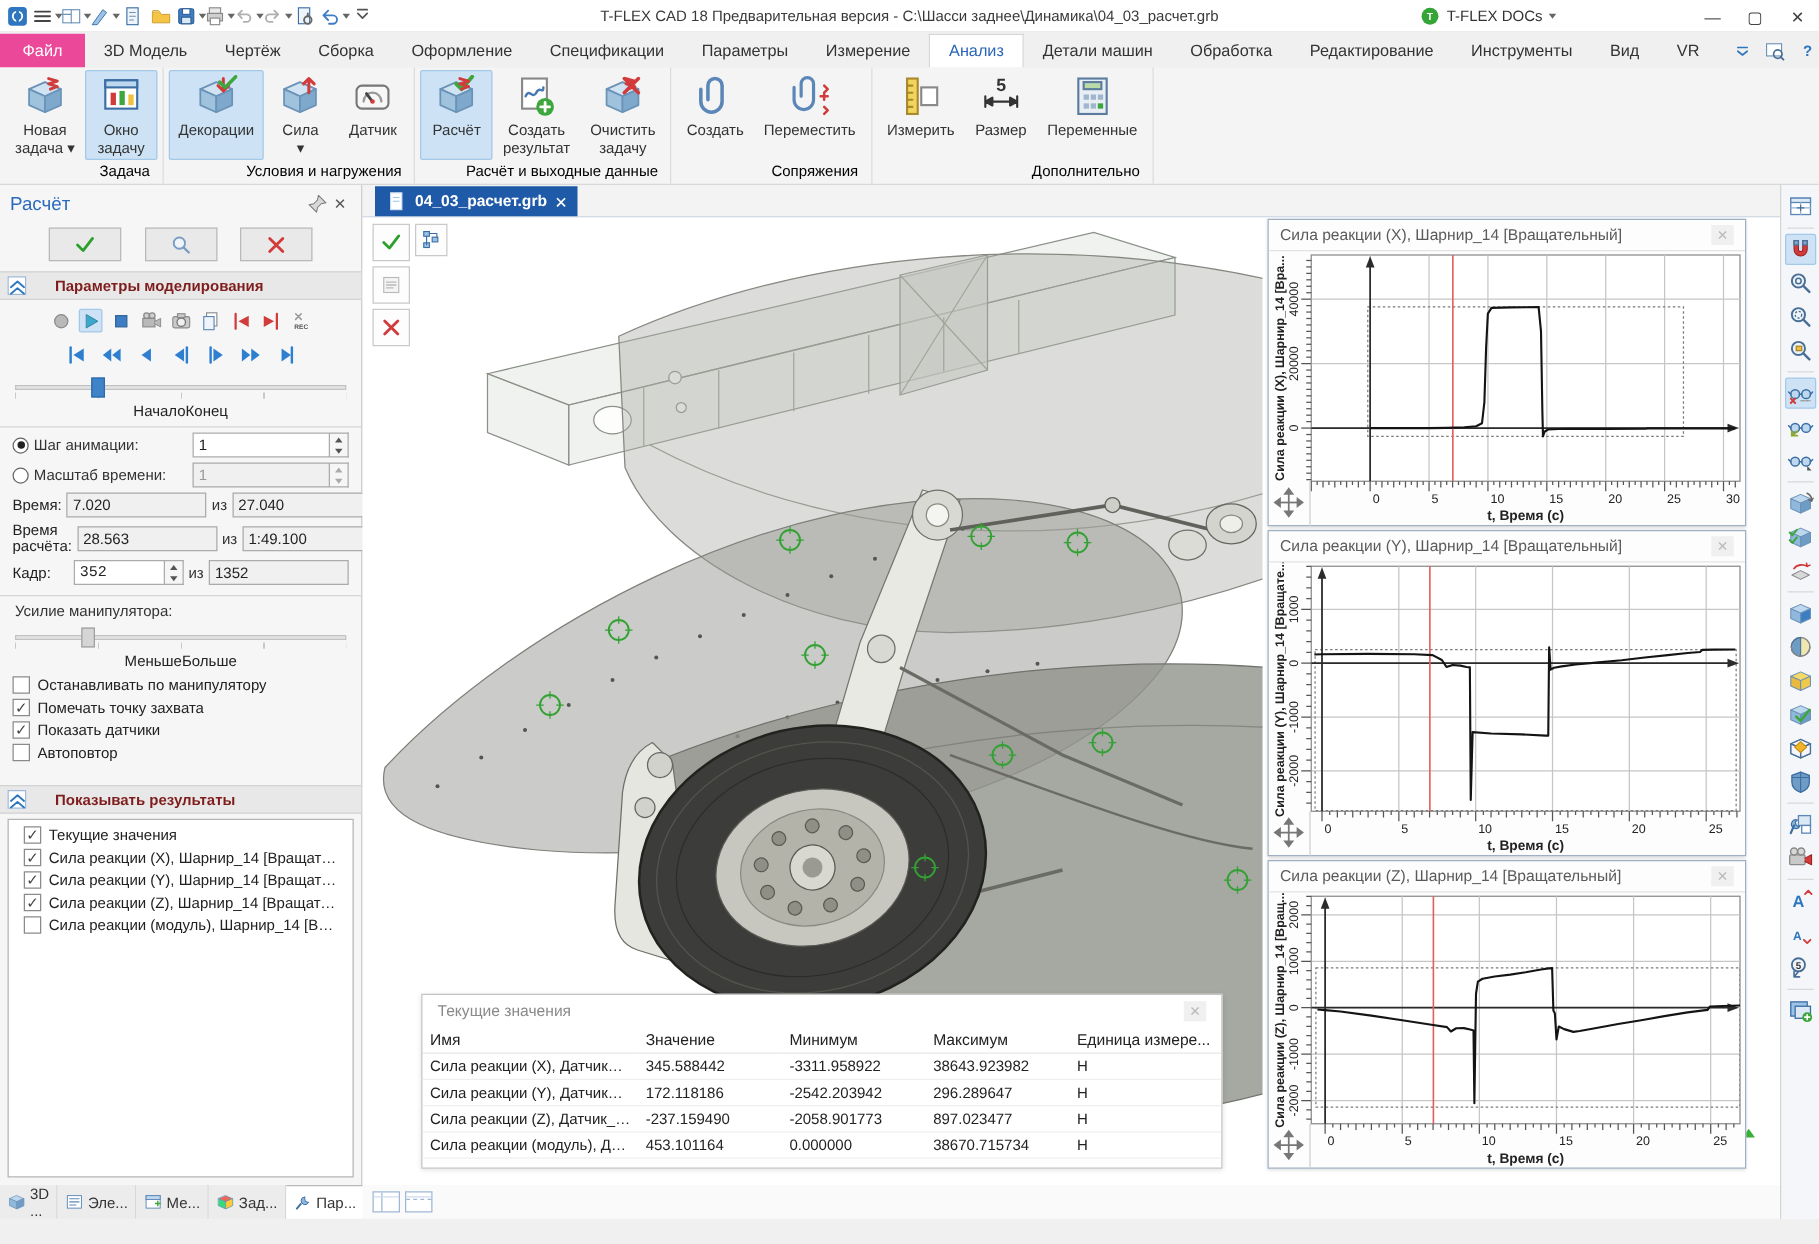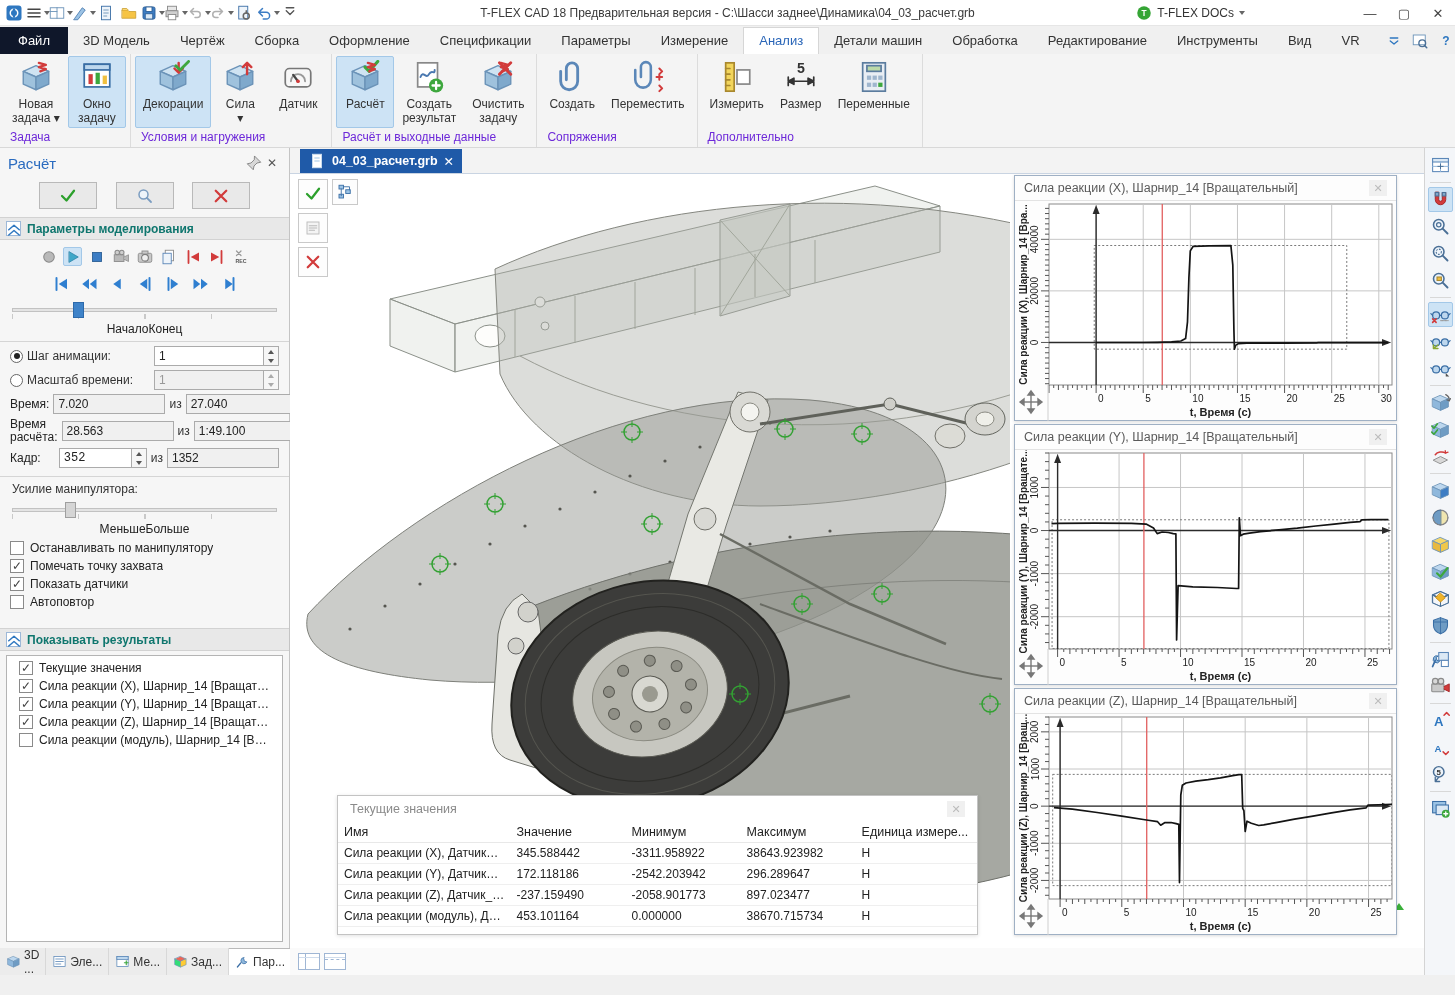--- a/index.html
+++ b/index.html
@@ -9,39 +9,39 @@
   .qa{display:flex;align-items:center;gap:3px;padding-left:4px}
   .qa .qi{width:20px;height:20px;display:flex;align-items:center;justify-content:center;border-radius:2px}
   .caret{width:0;height:0;border-left:3px solid transparent;border-right:3px solid transparent;border-top:4px solid #666;margin-left:1px}
   #title-text{position:absolute;left:0;right:0;text-align:center;color:#3a3a3a;font-size:12px;pointer-events:none}
   #docs-btn{position:absolute;right:210px;display:flex;align-items:center;gap:4px;color:#333}
   .winbtns{position:absolute;right:0;top:0;display:flex}
   .winbtn{width:34px;height:26px;display:flex;align-items:center;justify-content:center;font-size:13px;color:#444}
   
   #tabrow{position:absolute;left:0;top:26px;width:1455px;height:28px;background:#f0f0f0;display:flex;align-items:flex-end}
   .mtab{padding:5px 15px 6px;font-size:13px;color:#333;white-space:nowrap}
-  .mtab.file{background:#0f172a;color:#fff;padding:6px 18px}
+  .mtab.file{background:#ec4899;color:#fff;padding:6px 18px}
   .mtab.active{background:#fff;color:#2a66b8;border:1px solid #d6d6d6;border-bottom:none}
   #tabicons{margin-left:auto;display:flex;align-items:center;gap:8px;padding:0 10px 4px}
   
   #ribbon{position:absolute;left:0;top:54px;width:1455px;height:94px;background:#f4f4f4;border-bottom:1px solid #d8d8d8;display:flex}
   .rgroup{display:flex;flex-direction:column;border-right:1px solid #dcdcdc;padding:2px 4px 0}
   .rbtns{display:flex;flex:1}
   .rbtn{min-width:58px;padding:3px 7px 0;display:flex;flex-direction:column;align-items:center;border-radius:2px;border:1px solid transparent}
   .rbtn.on{background:#cde3f5;border-color:#a3c8e8}
   .rbtn .lbl{font-size:12px;color:#333;text-align:center;line-height:14px;margin-top:3px;white-space:pre-line}
-  .glabel{text-align:left;color:#6d28d9;font-size:12px;padding:2px 6px 3px}
+  .glabel{text-align:right;color:#000000;font-size:12px;padding:2px 6px 3px}
   
   #leftpanel{position:absolute;left:0;top:148px;width:290px;height:800px;background:#f6f6f6;border-right:1px solid #c4c4c4;display:flex;flex-direction:column}
   #lp-head{display:flex;align-items:center;height:30px;padding:0 8px;}
   #lp-title{color:#2a6bbf;font-size:15px;flex:1}
   .lp-hicon{width:18px;height:18px;display:flex;align-items:center;justify-content:center;color:#555}
   #lp-btnrow{display:flex;justify-content:space-evenly;padding:4px 20px 8px}
   .bigbtn{width:58px;height:27px;background:#e9e9e9;border:1px solid #b9b9b9;display:flex;align-items:center;justify-content:center}
-  .sechead{display:flex;align-items:center;gap:6px;background:#e8e8e8;border-top:1px solid #d2d2d2;border-bottom:1px solid #d2d2d2;height:23px;padding:0 6px;font-weight:bold;color:#0f766e}
+  .sechead{display:flex;align-items:center;gap:23px;background:#e8e8e8;border-top:1px solid #d2d2d2;border-bottom:1px solid #d2d2d2;height:23px;padding:0 6px;font-weight:bold;color:#7f1d1d}
   .chevbox{width:15px;height:15px;background:#fff;border:1px solid #9db8d8;display:flex;align-items:center;justify-content:center}
   .mediarow{display:flex;justify-content:center;align-items:center;gap:5px;padding:7px 0 4px}
   .mi{width:19px;height:19px;display:flex;align-items:center;justify-content:center;border-radius:2px}
   .mi.on{background:#cde3f5;border:1px solid #a3c8e8}
   .navrow{display:flex;justify-content:center;align-items:center;gap:10px;padding:5px 0 6px}
   .slider{position:relative;height:18px;margin:2px 12px}
   .strack{position:absolute;left:0;right:0;top:7px;height:4px;background:#e4e4e4;border:1px solid #c2c2c2}
   .sticks{position:absolute;left:0;right:0;top:13px;height:5px;background:repeating-linear-gradient(90deg,#c9c9c9 0 1px,transparent 1px 25%)}
   .shandle{position:absolute;top:1px;width:11px;height:16px;background:#3f83c9;border:1px solid #2d6aab}
   .shandle.gray{background:#d5d5d5;border-color:#9f9f9f}

